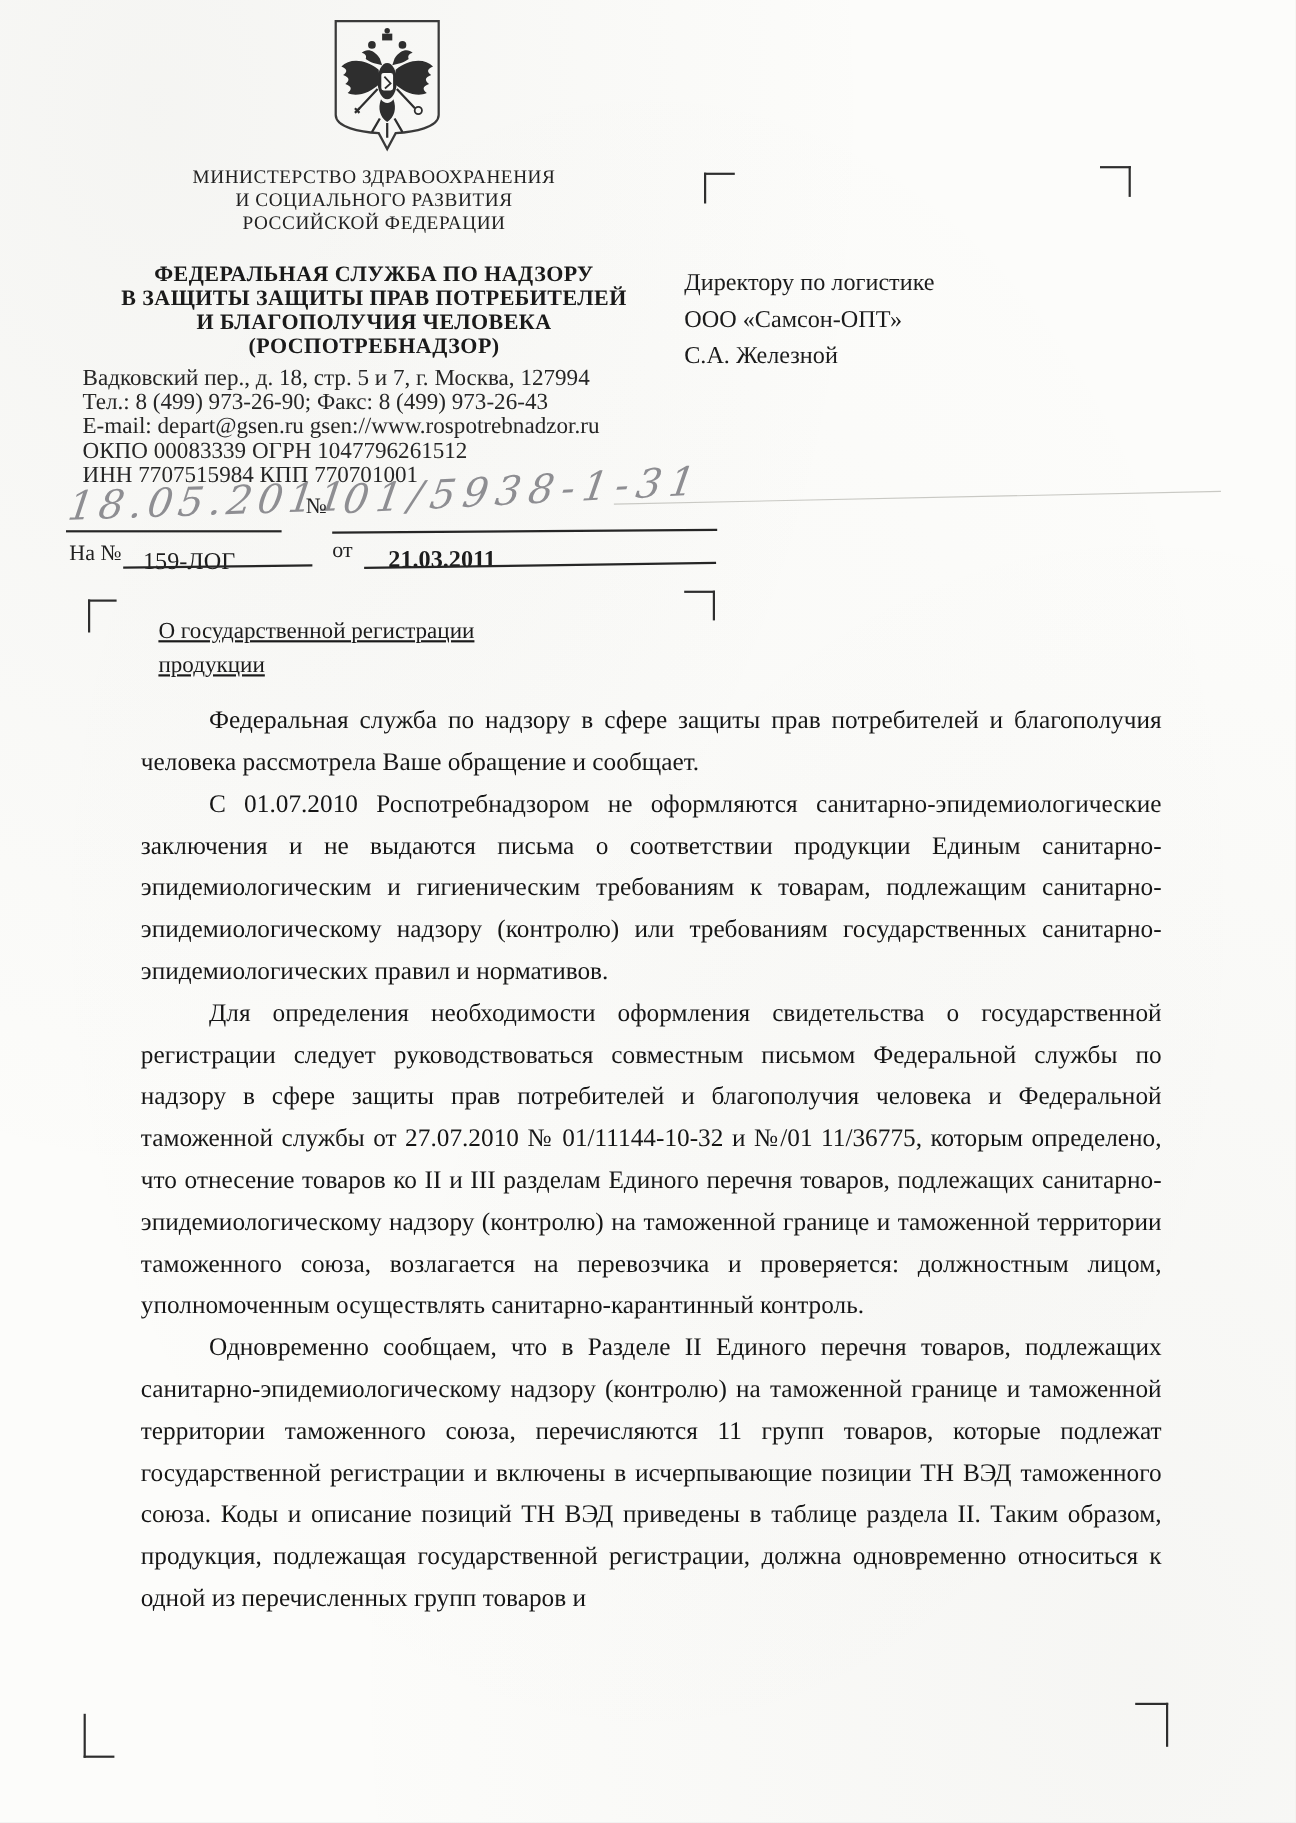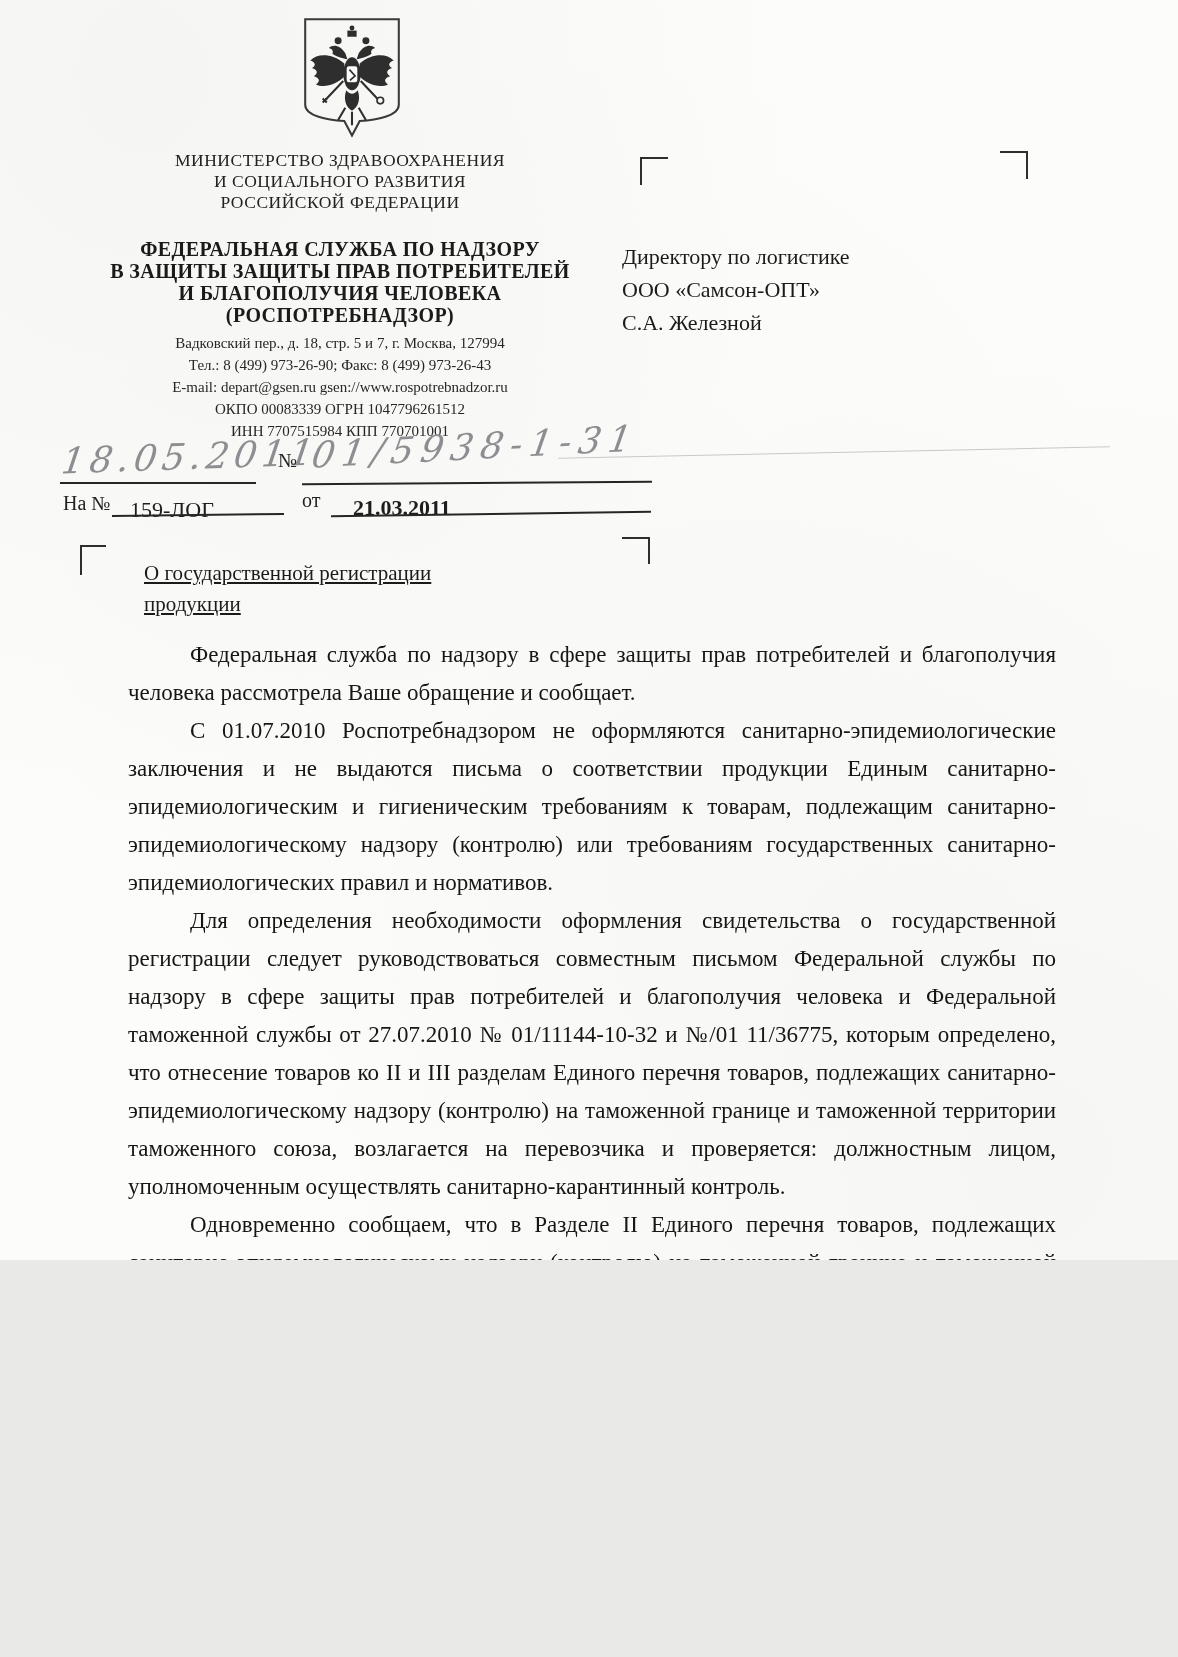--- a/index.html
+++ b/index.html
@@ -1,37 +1,37 @@
 <!DOCTYPE html>
 <html><head>
 <meta charset="utf-8">
 <style>
   html,body{margin:0;padding:0;background:#e9e9e7;}
   .page{
     position:relative;
-    width:1178px;height:1260px;
+    width:1178px;height:1657px;
     margin:0 auto;
     background:
       radial-gradient(ellipse at 12% 6%, rgba(110,110,100,0.05), transparent 45%),
       radial-gradient(ellipse at 88% 92%, rgba(110,110,100,0.045), transparent 50%),
       radial-gradient(ellipse at 50% 50%, rgba(120,120,112,0.02), transparent 70%),
       #fcfcfa;
     font-family:"Liberation Serif", serif;
     color:#1c1c1c;
     overflow:hidden;
   }
   .abs{position:absolute;}
   
   .emblem{left:298px;top:16px;width:108px;height:132px;}
   .ministry{left:95px;top:150px;width:490px;text-align:center;
     font-size:17.5px;line-height:21px;letter-spacing:0.5px;color:#222;}
   .agency{left:95px;top:238px;width:490px;text-align:center;
     font-size:20px;line-height:22px;font-weight:bold;letter-spacing:0.4px;color:#1a1a1a;}
-  .contact{left:75px;top:332px;width:530px;text-align:center;
-    font-size:15px;line-height:22px;color:#262626;}
+  .contact{left:75px;top:332px;width:530px;
+    font-size:21px;line-height:22px;color:#262626;}
   .recipient{left:622px;top:228px;width:420px;
     font-size:22px;line-height:33px;color:#1b1b1b;margin-top:12px;}
   
   .label{font-size:20px;color:#222;}
   .hand{font-family:"DejaVu Serif", serif;font-style:italic;color:#8e8e92;white-space:nowrap;}
   .hand-date{left:62px;top:436px;font-size:36px;letter-spacing:5px;transform:rotate(-2deg) skewX(-10deg);}
   .hand-num{left:312px;top:426px;font-size:36px;letter-spacing:7px;transform:rotate(-3deg) skewX(-12deg);}
   .rule{height:0;border-top:2px solid #262626;}
   .rule-thin{height:0;border-top:1px solid #c9c9c4;}
   .typed{font-size:22px;color:#1d1d1d;white-space:nowrap;}

